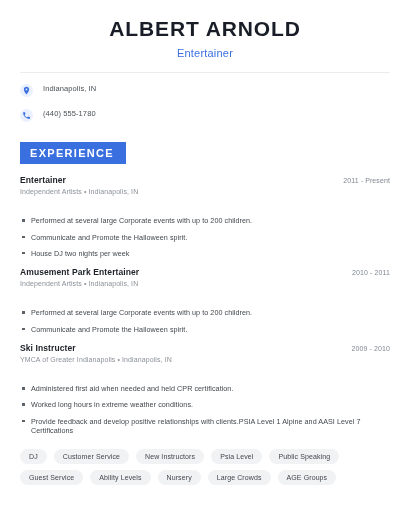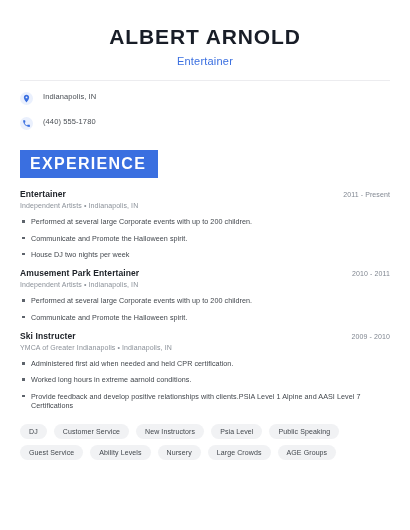--- a/index.html
+++ b/index.html
@@ -12,21 +12,21 @@
 
   body {
     font-family: "Liberation Sans", sans-serif;
     color: #2f3337;
     overflow: hidden;
   }
 
   .page {
     width: 410px;
     height: 530px;
-    padding: 8px 20px;
+    padding: 0 20px;
     position: relative;
   }
 
   
   .header {
     padding-top: 16px;
     text-align: center;
   }
 
   .full-name {
@@ -82,21 +82,21 @@
     letter-spacing: 0.1px;
   }
 
   
   .section { margin-top: 14px; }
 
   .section-bar {
     display: inline-block;
     background: #3a6fe0;
     color: #ffffff;
-    font-size: 16px;
+    font-size: 11px;
     font-weight: bold;
     letter-spacing: 1.3px;
     padding: 5px 12px 5px 10px;
   }
 
   
   .jobs { margin-top: 11px; }
 
   .job { margin-bottom: 9px; }
 
@@ -122,21 +122,21 @@
 
   .job-meta {
     font-size: 7px;
     color: #8b9199;
     margin-top: 3px;
     letter-spacing: 0.1px;
   }
 
   .bullets {
     list-style: none;
-    margin-top: 8px;
+    margin-top: 21px;
   }
 
   .bullets li {
     position: relative;
     padding-left: 11px;
     font-size: 7.2px;
     line-height: 1.3;
     color: #41464c;
     margin-bottom: 7px;
     letter-spacing: 0.05px;
@@ -236,21 +236,21 @@
       </div>
 
       <div class="job">
         <div class="job-head">
           <span class="job-role">Ski Instructer</span>
           <span class="job-dates">2009 - 2010</span>
         </div>
         <div class="job-meta">YMCA of Greater Indianapolis  •  Indianapolis, IN</div>
         <ul class="bullets">
           <li>Administered first aid when needed and held CPR certification.</li>
-          <li>Worked long hours in extreme aarnold conditions.</li>
+          <li>Worked long hours in extreme weather conditions.</li>
           <li>Provide feedback and develop positive relationships with clients.PSIA Level 1 Alpine and AASI Level 7 Certifications</li>
         </ul>
       </div>
 
     </div>
   </div>
 
   <div class="section">
 
     <div class="skill-pills">

